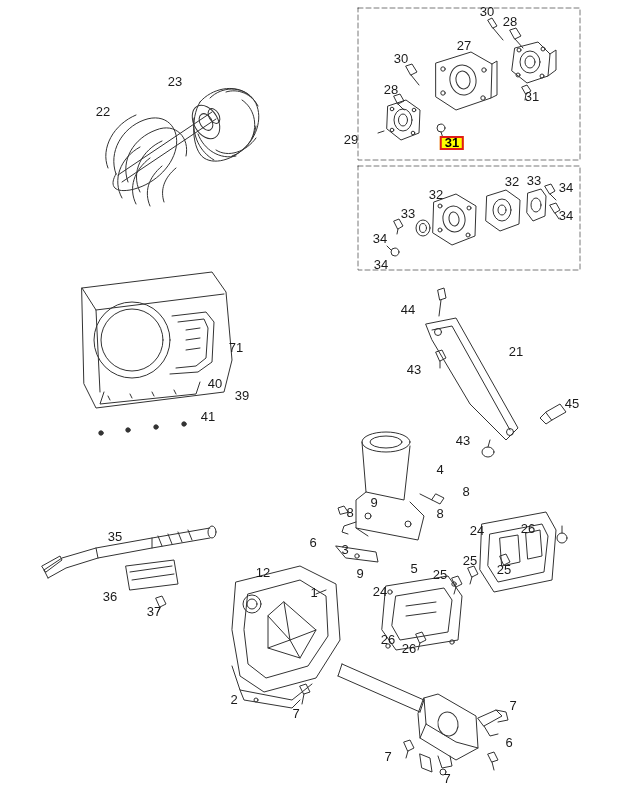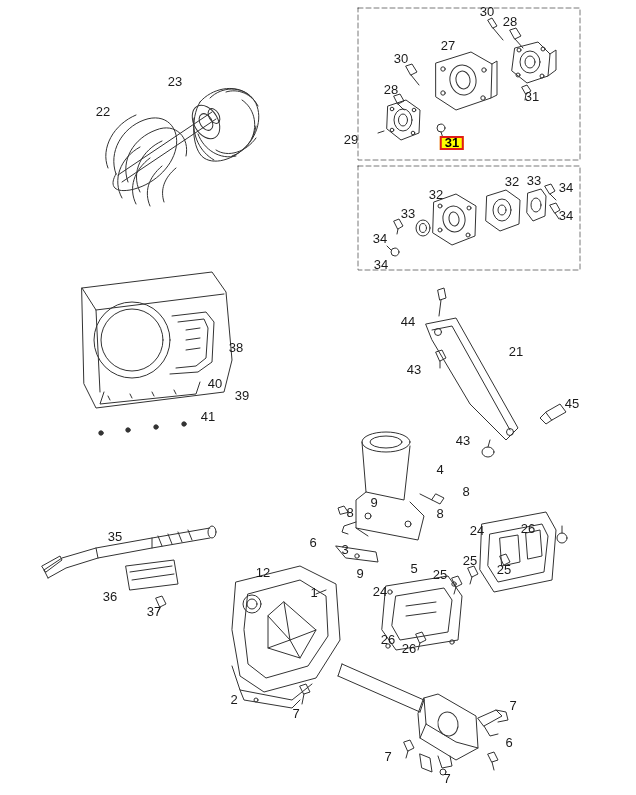--- a/index.html
+++ b/index.html
@@ -293,39 +293,39 @@
         <path d="M456 587 L454 594"></path>
       </g>
 
     </g>
   </svg>
 
   <div class="callout" style="left:175px; top:82px;">23</div>
   <div class="callout" style="left:103px; top:112px;">22</div>
   <div class="callout" style="left:487px; top:12px;">30</div>
   <div class="callout" style="left:510px; top:22px;">28</div>
-  <div class="callout" style="left:448px; top:46px;">27</div>
+  <div class="callout" style="left:464px; top:46px;">27</div>
   <div class="callout" style="left:401px; top:59px;">30</div>
   <div class="callout" style="left:391px; top:90px;">28</div>
   <div class="callout" style="left:532px; top:97px;">31</div>
   <div class="callout" style="left:351px; top:140px;">29</div>
   <div class="callout highlight" style="left:452px; top:143px;">31</div>
   <div class="callout" style="left:436px; top:195px;">32</div>
   <div class="callout" style="left:512px; top:182px;">32</div>
   <div class="callout" style="left:534px; top:181px;">33</div>
   <div class="callout" style="left:566px; top:188px;">34</div>
   <div class="callout" style="left:408px; top:214px;">33</div>
   <div class="callout" style="left:566px; top:216px;">34</div>
   <div class="callout" style="left:380px; top:239px;">34</div>
   <div class="callout" style="left:381px; top:265px;">34</div>
-  <div class="callout" style="left:236px; top:348px;">38</div>
+  <div class="callout" style="left:236px; top:348px;">71</div>
   <div class="callout" style="left:215px; top:384px;">40</div>
   <div class="callout" style="left:242px; top:396px;">39</div>
   <div class="callout" style="left:208px; top:417px;">41</div>
-  <div class="callout" style="left:408px; top:310px;margin-top:12px;">44</div>
+  <div class="callout" style="left:408px; top:310px;">44</div>
   <div class="callout" style="left:516px; top:352px;">21</div>
   <div class="callout" style="left:414px; top:370px;">43</div>
   <div class="callout" style="left:463px; top:441px;">43</div>
   <div class="callout" style="left:572px; top:404px;">45</div>
   <div class="callout" style="left:440px; top:470px;">4</div>
   <div class="callout" style="left:466px; top:492px;">8</div>
   <div class="callout" style="left:374px; top:503px;">9</div>
   <div class="callout" style="left:350px; top:513px;">8</div>
   <div class="callout" style="left:440px; top:514px;">8</div>
   <div class="callout" style="left:115px; top:537px;">35</div>

